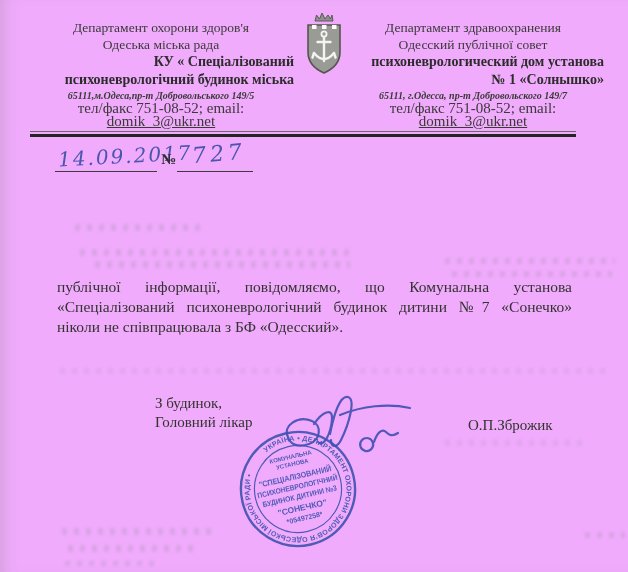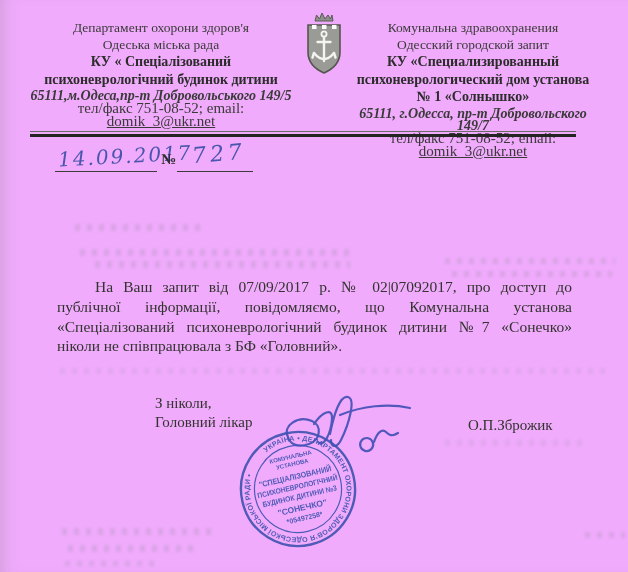--- a/index.html
+++ b/index.html
@@ -5,22 +5,22 @@
   html,body{margin:0;padding:0;background:#e8e8e8;}
   .page{
     position:relative;width:628px;height:572px;background:#f0abfc;
     font-family:"Liberation Serif","DejaVu Serif",serif;color:#30302e;
     overflow:hidden;margin:0 auto;
     box-shadow:inset 14px 0 18px -14px rgba(120,120,120,.35);
   }
   .abs{position:absolute;}
   
   .lh-col{text-align:center;line-height:16.5px;font-size:13.5px;color:#3a3a38;}
-  .lh-col .org{font-weight:bold;font-size:14px;line-height:17.5px;color:#2c2c2a;}
-  .lh-col .addr{font-weight:bold;font-style:italic;font-size:14px;line-height:12px;margin-top:2px;color:#3a3a38;}
+  .lh-col .org{font-weight:bold;font-size:14px;line-height:17.5px;color:#2c2c2a;text-align:right;}
+  .lh-col .addr{font-weight:bold;font-style:italic;font-size:10px;line-height:12px;margin-top:2px;color:#3a3a38;}
   .lh-col .contact{font-size:15px;line-height:13px;color:#3a3a38;}
   .lh-col .contact .mail{text-decoration:underline;}
   .lh-left{left:28px;top:20px;width:266px;}
   .lh-right{left:342px;top:20px;width:262px;}
   
   .divider{left:30px;top:131px;width:546px;height:2px;border-top:1px solid #6a6a66;border-bottom:3px solid #242422;}
   
   .hand{font-family:"DejaVu Serif",serif;font-style:italic;color:#4a55ae;}
   .ref-date{left:58px;top:144px;font-size:20px;letter-spacing:2px;transform:rotate(-3deg);}
   .ref-no{left:161px;top:151px;font-size:15px;color:#2c2c2a;font-weight:bold;}
@@ -47,21 +47,21 @@
 </style>
 </head>
 <body>
 
 <div class="page">
 
   <div class="abs lh-col lh-left">
     <div>Департамент охорони здоров'я</div>
     <div>Одеська міська рада</div>
     <div class="org">КУ « Спеціалізований</div>
-    <div class="org">психоневрологічний будинок дитини</div>
+    <div class="org">психоневрологічний будинок міська</div>
     <div class="addr">65111,м.Одеса,пр-т Добровольського 149/5</div>
     <div class="contact"><span>тел/факс 751-08-52;  email: </span><span class="mail">domik_3@ukr.net</span></div>
   </div>
 
   <svg class="abs" style="left:302px;top:12px;" width="44" height="66" viewBox="0 0 44 66">
 
     <path d="M13,9 L14.5,3 L17.5,7 L20,1 L23,7 L26,3 L28.5,7 L30,3 L31,9 Z" fill="#8f8f8c" stroke="#5a5a57" stroke-width="1"></path>
 
     <path d="M6,13 H38 V40 Q38,54 22,61 Q6,54 6,40 Z" fill="#9a9a96" stroke="#55554f" stroke-width="1.6"></path>
     <rect x="10" y="13" width="4.5" height="4" fill="#fdfdfc"></rect>
@@ -72,23 +72,22 @@
       <circle cx="22" cy="22" r="2.6" stroke-width="1.8"></circle>
       <line x1="22" y1="25" x2="22" y2="49"></line>
       <line x1="15.5" y1="30" x2="28.5" y2="30"></line>
       <path d="M12,41 Q22,53 32,41"></path>
       <path d="M12,41 l-1.5,4.5"></path>
       <path d="M32,41 l1.5,4.5"></path>
     </g>
   </svg>
 
   <div class="abs lh-col lh-right">
-    <div>Комунальна здравоохранения</div>
-    <div>Одесский городской запит</div>
-    <div class="org">КУ «Специализированный</div>
+    <div>Департамент здравоохранения</div>
+    <div>Одесский публічної совет</div>
     <div class="org">психоневрологический дом установа</div>
     <div class="org">№ 1 «Солнышко»</div>
     <div class="addr">65111, г.Одесса, пр-т Добровольского 149/7</div>
     <div class="contact"><span>тел/факс 751-08-52;  email: </span><span class="mail">domik_3@ukr.net</span></div>
   </div>
 
   <div class="abs divider"></div>
 
   <div class="abs hand ref-date">14.09.2017</div>
   <div class="abs uline ul1"></div>
@@ -102,27 +101,26 @@
   <div class="abs ghost" style="left:445px;top:258px;width:170px;height:6px;"></div>
   <div class="abs ghost" style="left:452px;top:271px;width:160px;height:6px;"></div>
   <div class="abs ghost" style="left:60px;top:368px;width:550px;height:6px;opacity:.3;"></div>
   <div class="abs ghost" style="left:445px;top:440px;width:140px;height:6px;opacity:.35;"></div>
   <div class="abs ghost" style="left:62px;top:528px;width:150px;height:7px;"></div>
   <div class="abs ghost" style="left:68px;top:545px;width:130px;height:7px;"></div>
   <div class="abs ghost" style="left:585px;top:532px;width:40px;height:6px;"></div>
   <div class="abs ghost" style="left:65px;top:561px;width:90px;height:5px;"></div>
 
   <div class="abs body-block">
-    <div class="jline first">На Ваш запит від 07/09/2017 р. № 02|07092017, про доступ до</div>
     <div class="jline">публічної інформації, повідомляємо, що Комунальна установа</div>
     <div class="jline">«Спеціалізований психоневрологічний будинок дитини №7 «Сонечко»</div>
-    <div class="jline last">ніколи не співпрацювала з БФ «Головний».</div>
+    <div class="jline last">ніколи не співпрацювала з БФ «Одесский».</div>
   </div>
 
-  <div class="abs signoff closing">З ніколи,</div>
+  <div class="abs signoff closing">З будинок,</div>
   <div class="abs signoff name">О.П.Зброжик</div>
   <div class="abs signoff title">Головний лікар</div>
 
   <svg class="abs stamp-svg" width="124" height="124" viewBox="0 0 124 124">
     <g fill="none" stroke="#4455b2">
       <circle cx="62" cy="62" r="57" stroke-width="2.4"></circle>
       <circle cx="62" cy="62" r="43.5" stroke-width="1.2"></circle>
     </g>
     <defs>
       <path id="ringPath" d="M62,13.5 a48.5,48.5 0 1 1 -0.05,0"></path>

